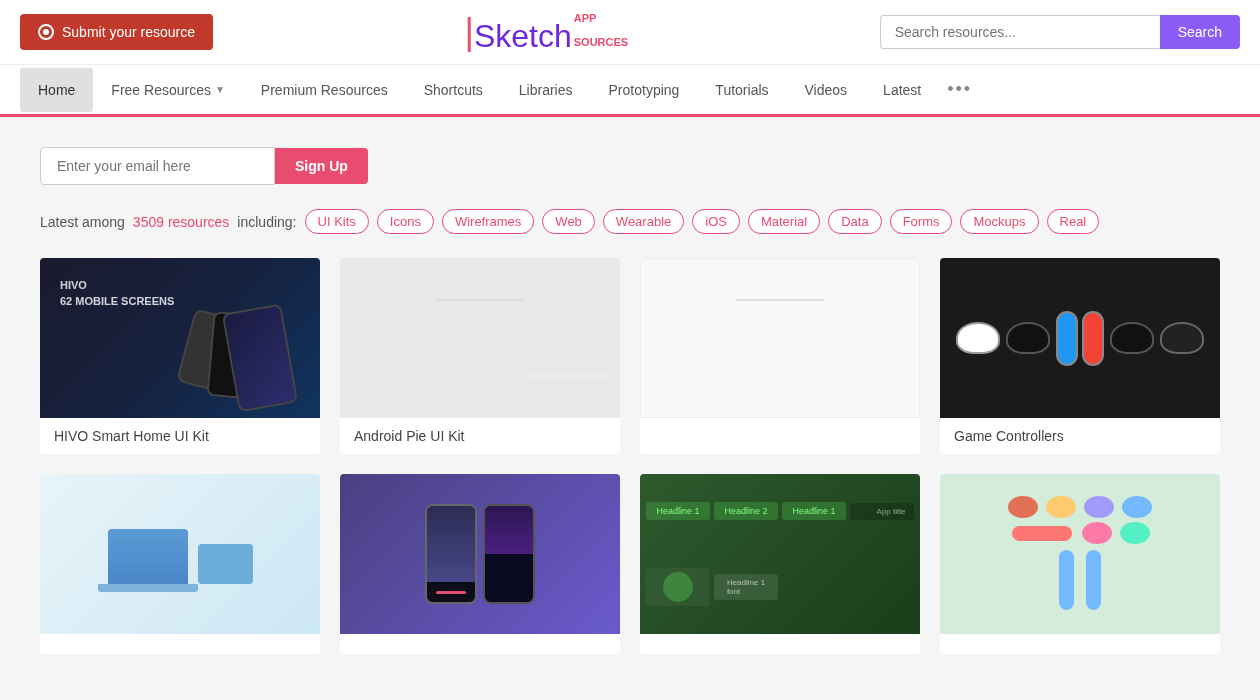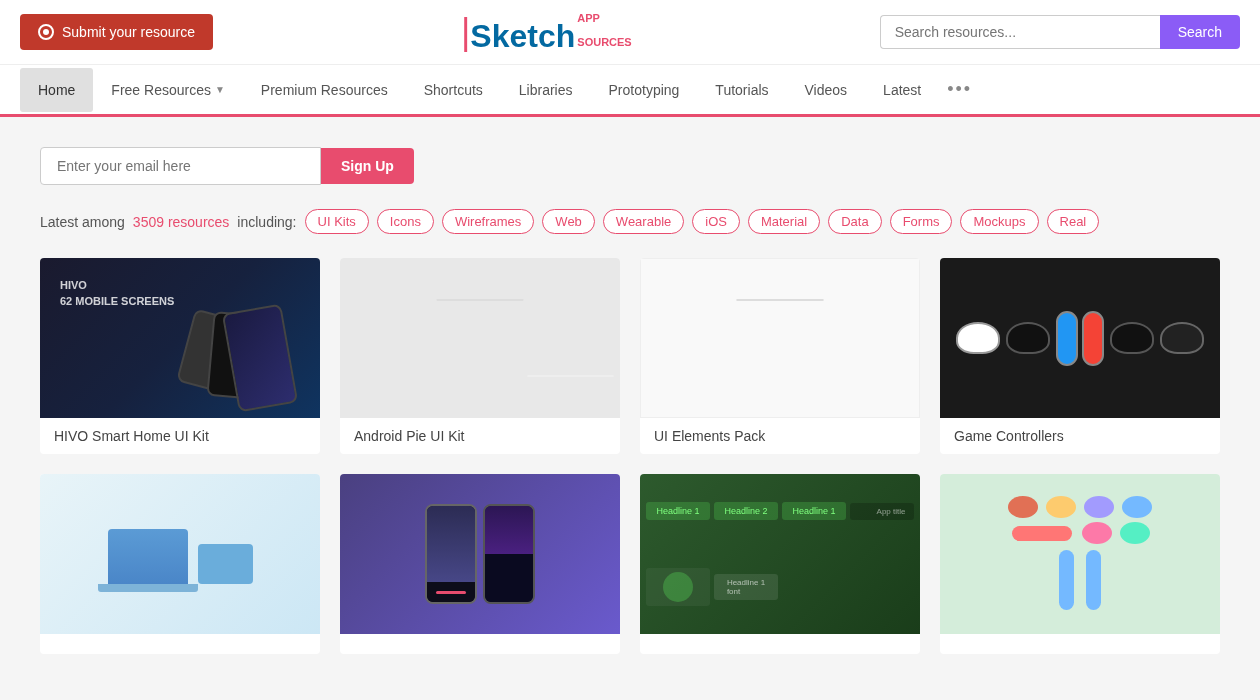--- a/index.html
+++ b/index.html
@@ -133,21 +133,21 @@
     }
     .newsletter-form {
       display: flex;
       gap: 0;
       align-items: center;
     }
     .email-input {
       border: 1px solid #ccc;
       padding: 10px 16px;
       font-size: 14px;
-      width: 281px;
+      width: 235px;
       border-radius: 4px 0 0 4px;
       outline: none;
       color: #aaa;
       background: #fff;
     }
     .signup-btn {
       background: #e84c6e;
       color: #fff;
       border: none;
       padding: 10px 20px;
@@ -419,21 +419,21 @@
 
 <div class="header">
   <button class="submit-btn">
     <span class="target-icon"></span>
     <span>Submit your resource</span>
   </button>
 
   <a class="logo-area">
     <span style="color:#e84c6e; font-size:36px; font-weight:100; line-height:1;">|</span>
     <span style="display:flex; align-items:flex-end; gap:2px;">
-      <span style="color:#0369a1; font-size:32px; font-weight:700; line-height:1;">Sketch</span>
+      <span style="color:#6d28d9; font-size:32px; font-weight:400; line-height:1;">Sketch</span>
       <span style="display:flex; flex-direction:column; line-height:1.1; margin-bottom:4px;">
         <span style="color:#e84c6e; font-size:11px; font-weight:700;">APP</span>
         <span style="color:#e84c6e; font-size:11px; font-weight:700;margin-top:12px;">SOURCES</span>
       </span>
     </span>
   </a>
 
   <div class="search-area">
     <input class="search-input" type="text" placeholder="Search resources..." style="">
     <button class="search-btn">Search</button>
@@ -525,21 +525,20 @@
 
     <div class="resource-card">
       <div class="card-thumb thumb-ui-elements">
         <div class="ui-cell uc1"></div>
         <div class="ui-cell uc2"></div>
         <div class="ui-cell uc3"></div>
         <div class="ui-cell uc4"></div>
         <div class="ui-cell uc5"></div>
         <div class="ui-cell uc6"></div>
       </div>
-      <div class="card-label">UI Elements Pack</div>
     </div>
 
     <div class="resource-card">
       <div class="card-thumb thumb-game-ctrl">
         <div style="display:flex; gap:6px; align-items:center; flex-wrap:wrap; justify-content:center; width:100%;">
           <div class="ctrl-shape ctrl1"></div>
           <div class="ctrl-shape ctrl2"></div>
           <div style="display:flex; gap:4px; align-items:center;">
             <div class="ctrl-nintendo ctrl-blue"></div>
             <div class="ctrl-nintendo ctrl-red"></div>

